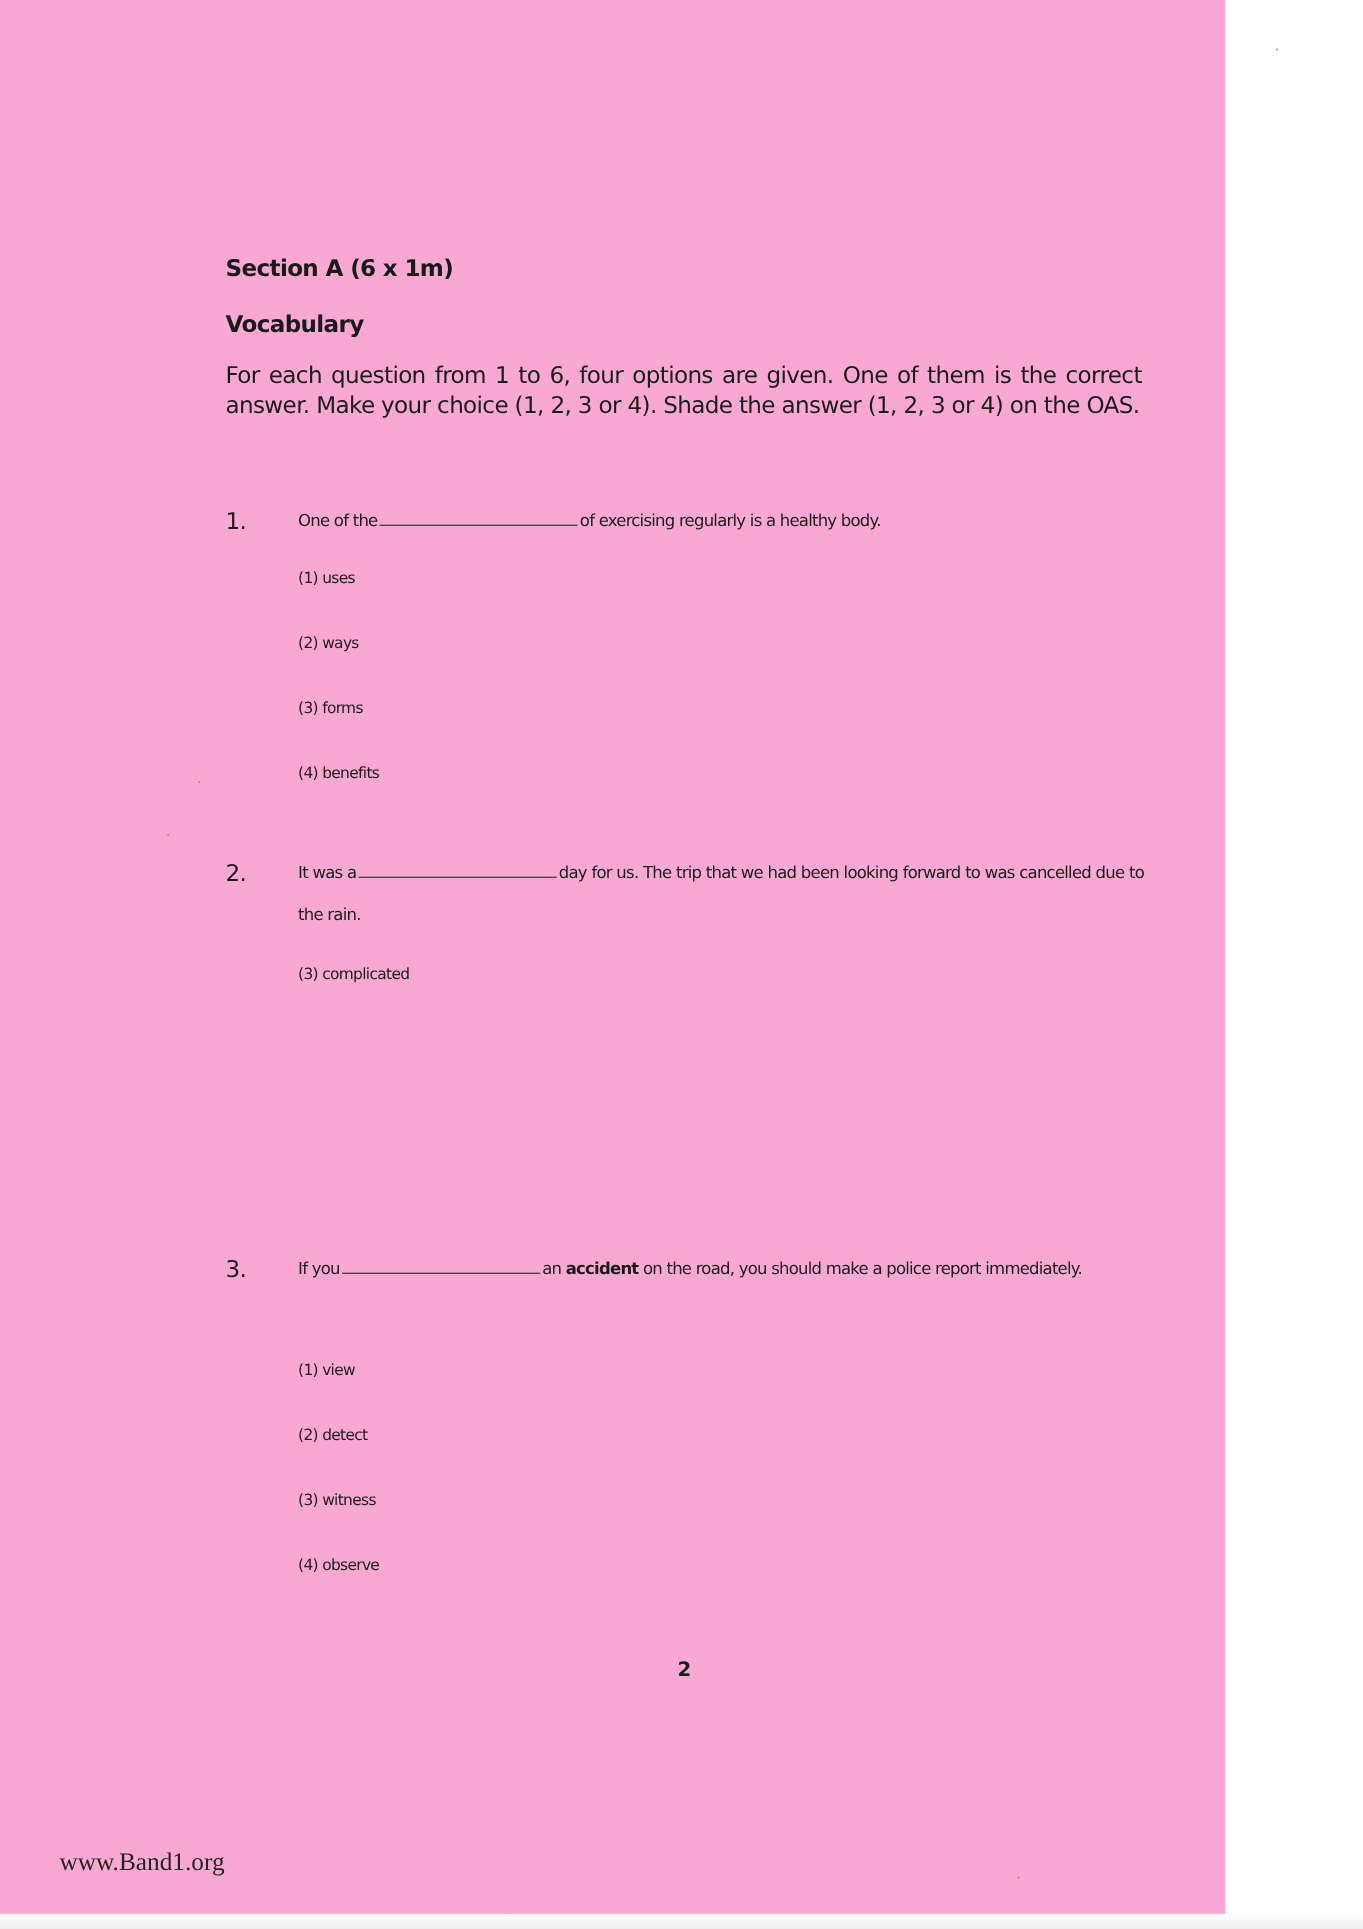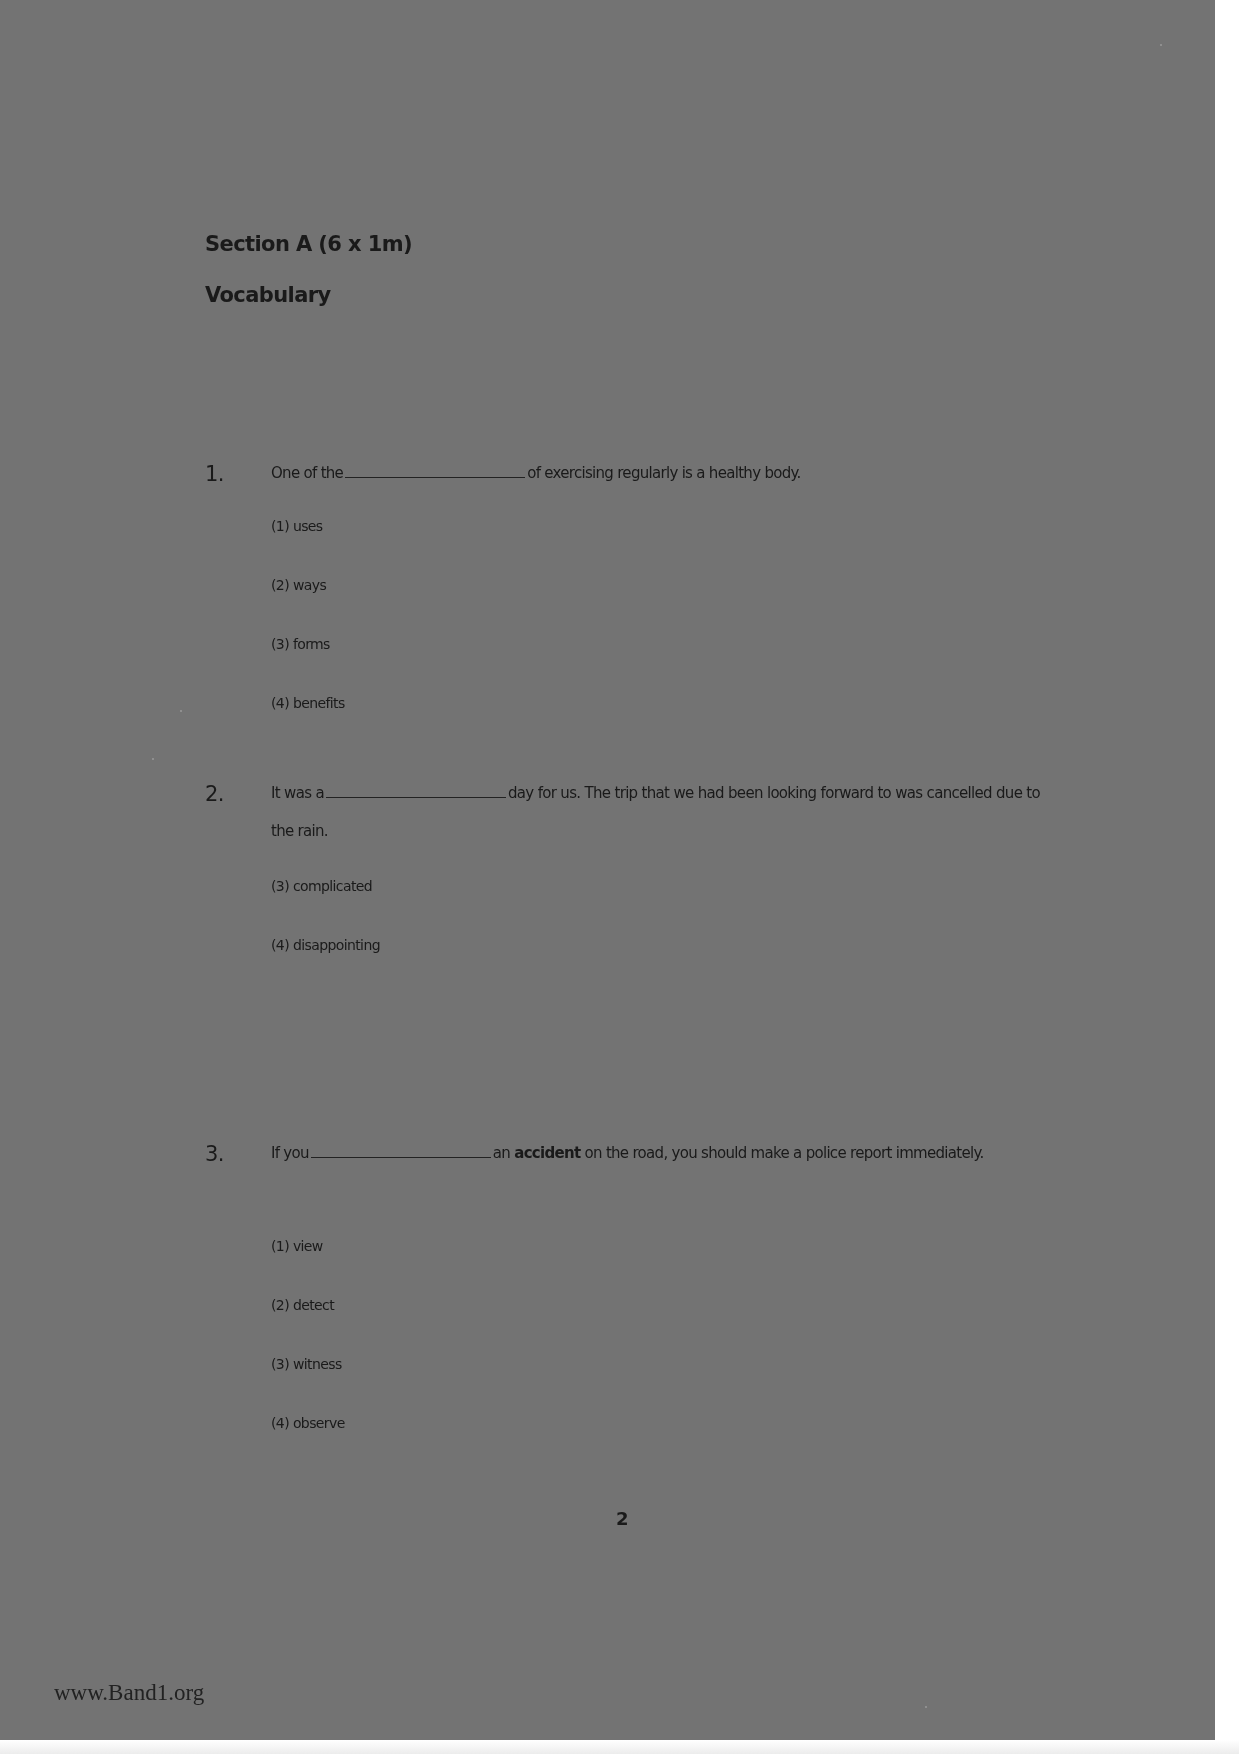--- a/index.html
+++ b/index.html
@@ -11,22 +11,22 @@
       width: 1239px;
       height: 1754px;
       position: relative;
       overflow: hidden;
       font-family: "DejaVu Sans", sans-serif;
       color: #1a1a1a;
     }
     .page {
       position: absolute;
       left: 0; top: 0;
-      width: 1215px; height: 1754px;
-      background: #737373;
+      width: 1114px; height: 1754px;
+      background: #f9a8d4;
     }
     .section-title {
       position: absolute;
       left: 205px; top: 232px;
       font-size: 21px;
       font-weight: bold;
       letter-spacing: -0.6px;
     }
     .subtitle {
       position: absolute;
@@ -113,20 +113,21 @@
       border-radius: 50%;
     }
   </style>
 </head>
 <body>
 
 <div class="page">
 
   <div class="section-title">Section A (6 x 1m)</div>
   <div class="subtitle">Vocabulary</div>
+  <div class="instructions">For each question from 1 to 6, four options are given. One of them is the correct answer. Make your choice (1, 2, 3 or 4). Shade the answer (1, 2, 3 or 4) on the OAS.</div>
 
   <div class="question" style="top:462px;">
     <span class="q-number">1.</span>
     <div class="q-text">
       <span>One of the</span><span class="blank"></span><span>of exercising regularly is a healthy body.</span>
     </div>
     <div class="options" style="top:52px;">
       <div class="option">(1) uses</div>
       <div class="option">(2) ways</div>
       <div class="option">(3) forms</div>
@@ -134,21 +135,20 @@
     </div>
   </div>
 
   <div class="question" style="top:782px;">
     <span class="q-number">2.</span>
     <div class="q-text">
       <span>It was a</span><span class="blank"></span><span>day for us. The trip that we had been looking forward to was cancelled due to the rain.</span>
     </div>
     <div class="options" style="top:92px;">
       <div class="option">(3) complicated</div>
-      <div class="option">(4) disappointing</div>
     </div>
   </div>
 
   <div class="question" style="top:1142px;">
     <span class="q-number">3.</span>
     <div class="q-text">
       <span>If you</span><span class="blank"></span><span>an</span> <span class="bold-word">accident</span> <span>on the road, you should make a police report immediately.</span>
     </div>
     <div class="options" style="top:92px;">
       <div class="option">(1) view</div>

